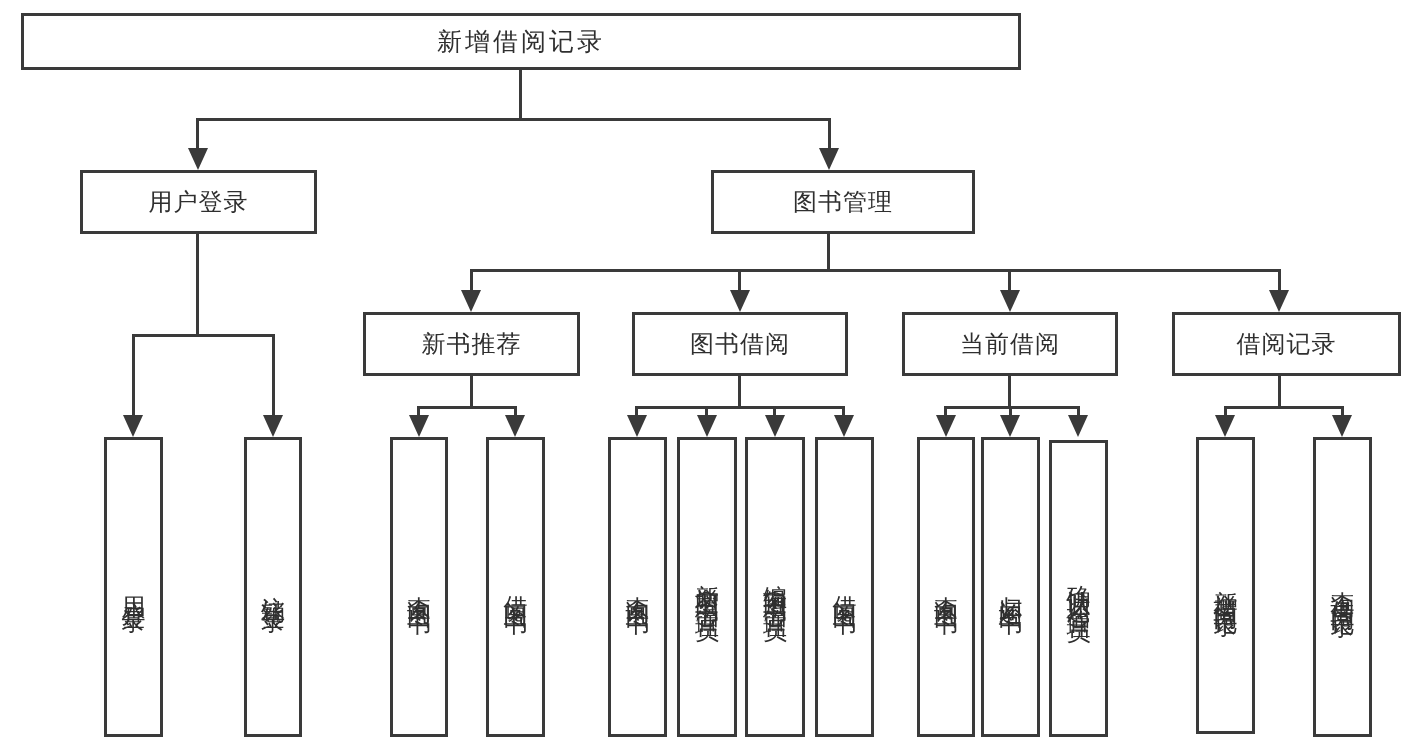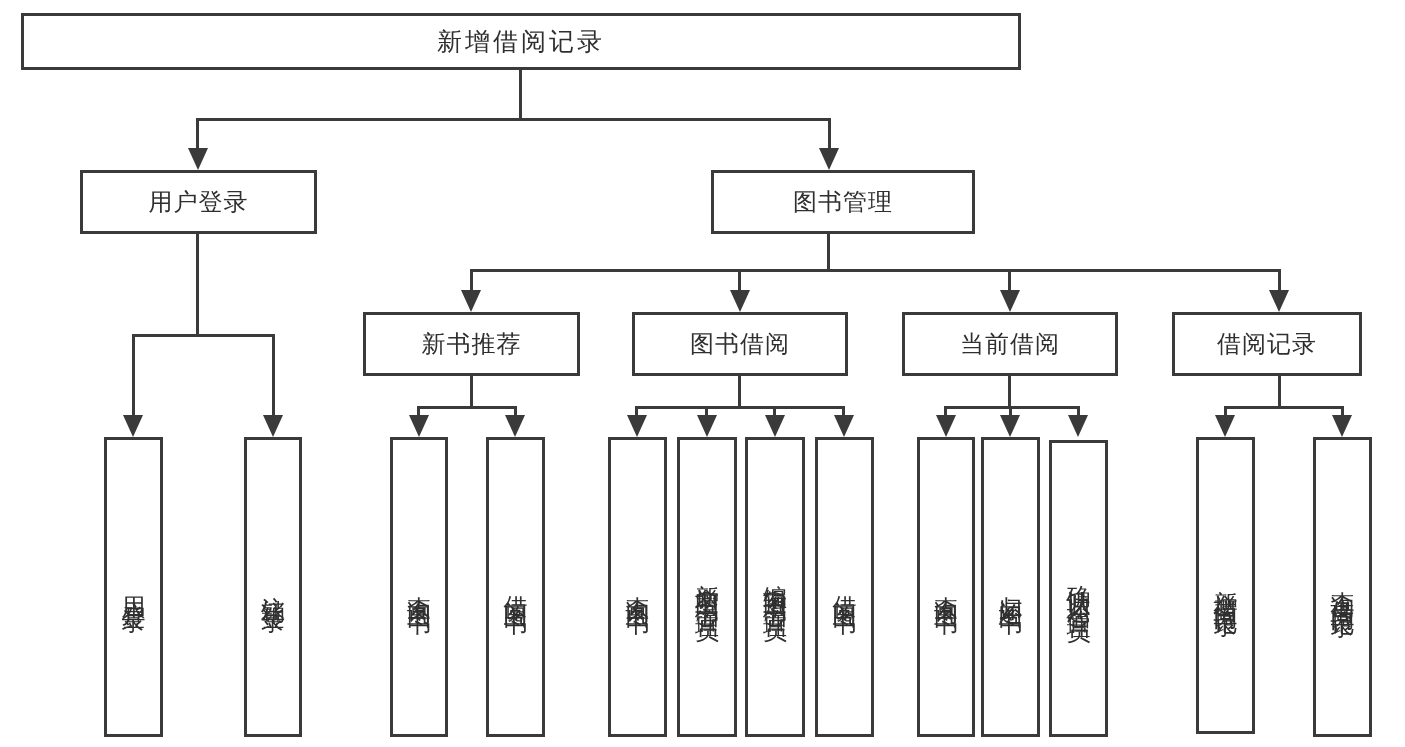--- a/index.html
+++ b/index.html
@@ -104,21 +104,21 @@
 
   <div class="node" style="left:363px; top:312px; width:217px; height:64px;">
     <span class="lbl">新书推荐</span>
   </div>
   <div class="node" style="left:632px; top:312px; width:216px; height:64px;">
     <span class="lbl">图书借阅</span>
   </div>
   <div class="node" style="left:902px; top:312px; width:216px; height:64px;">
     <span class="lbl">当前借阅</span>
   </div>
-  <div class="node" style="left:1172px; top:312px; width:190px; height:64px;">
+  <div class="node" style="left:1172px; top:312px; width:229px; height:64px;">
     <span class="lbl">借阅记录</span>
   </div>
 
   <div class="vline" style="left:470px; top:376px; height:33px;"></div>
   <div class="hline" style="left:417px; top:406px; width:99px;"></div>
   <div class="vline" style="left:417px; top:406px; height:15px;"></div>
   <div class="arrow" style="left:409px; top:415px;"></div>
   <div class="vline" style="left:514px; top:406px; height:15px;"></div>
   <div class="arrow" style="left:505px; top:415px;"></div>
 

